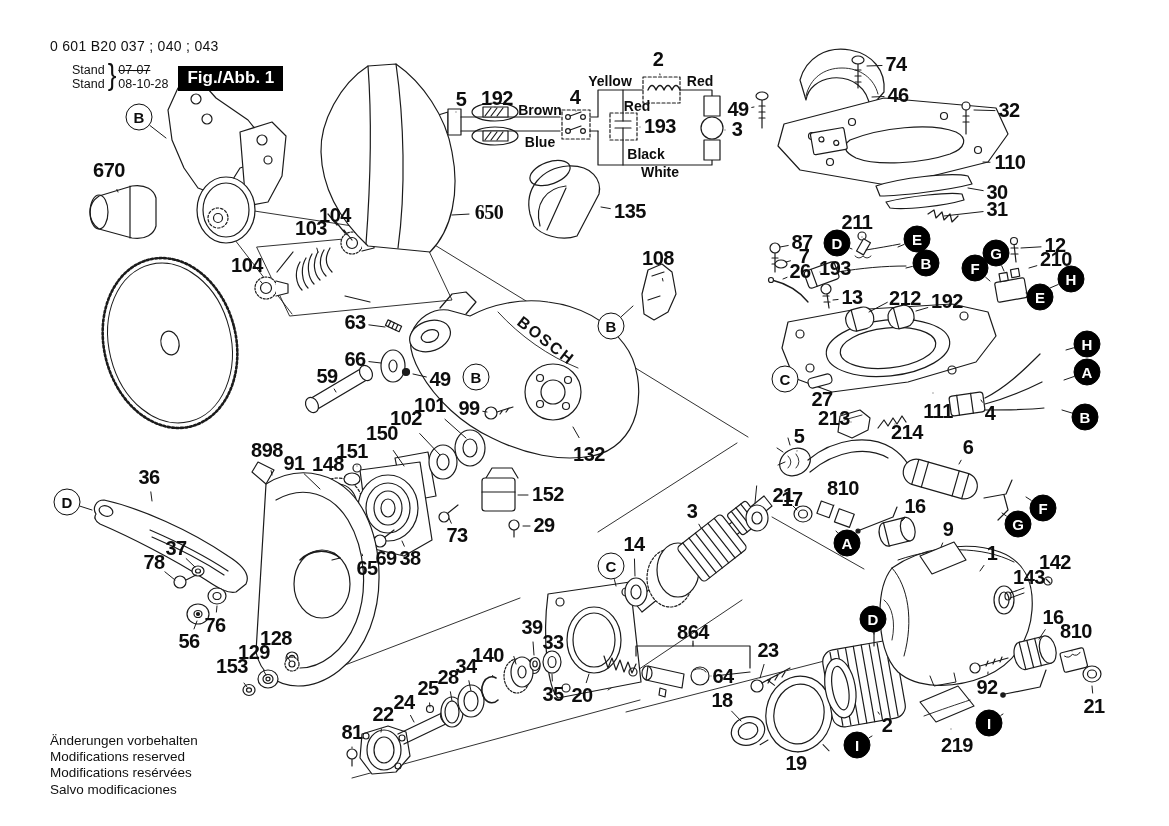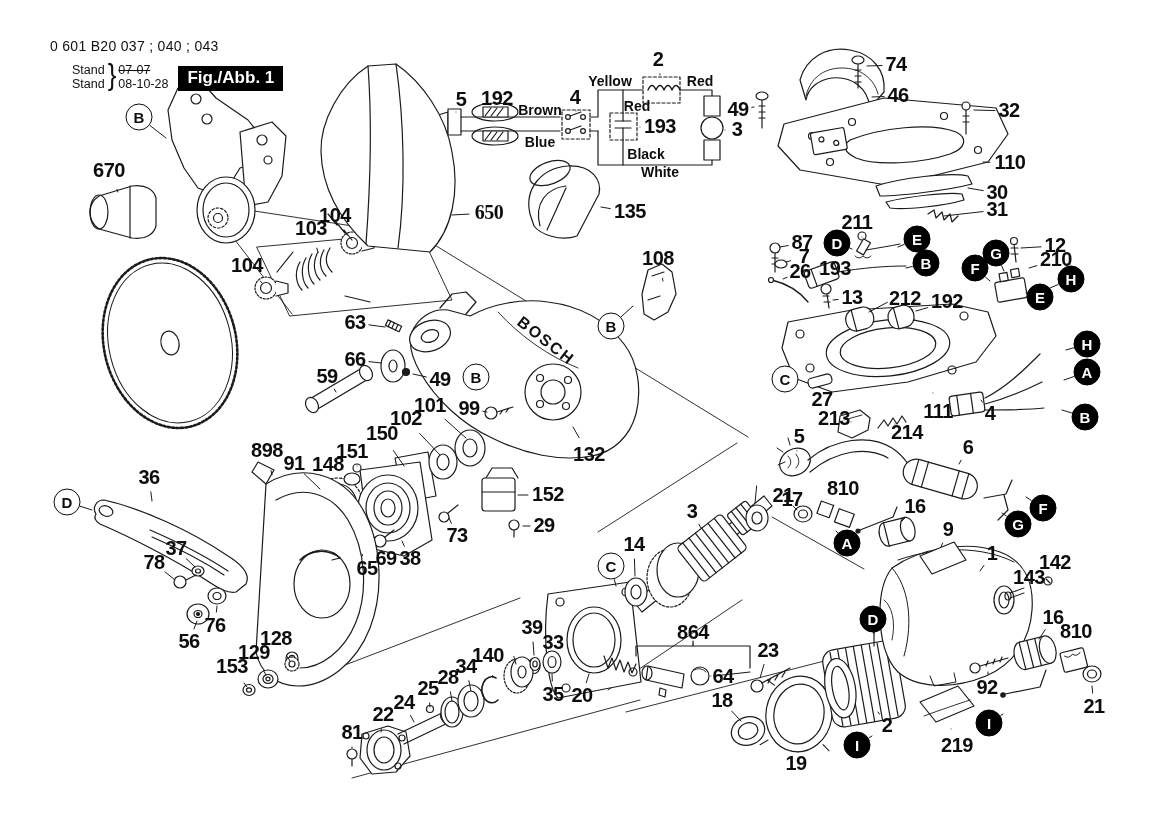--- a/index.html
+++ b/index.html
@@ -633,20 +633,26 @@
       </div>
       <div class="brace">}</div>
       <div class="si-values">
         <span class="strike">07-07</span>
         <span>08-10-28</span>
       </div>
       <div id="fig-box">Fig./Abb. 1</div>
     </div>
   </div>
 
+  <div id="footer-notes">
+      <div>Änderungen vorbehalten</div>
+      <div>Modifications reserved</div>
+      <div>Modifications resérvées</div>
+      <div>Salvo modificaciones</div>
+    </div>
   <div id="labels-layer">
       <div class="plabel" style="left: 109px; top: 171px;">670</div>
       <div class="plabel" style="left: 335px; top: 216px;">104</div>
       <div class="plabel" style="left: 311px; top: 229px;">103</div>
       <div class="plabel" style="left: 247px; top: 266px;">104</div>
       <div class="plabel" style="left: 355px; top: 323px;">63</div>
       <div class="plabel" style="left: 355px; top: 360px;">66</div>
       <div class="plabel" style="left: 327px; top: 377px;">59</div>
       <div class="plabel" style="left: 440px; top: 380px;">49</div>
       <div class="plabel" style="left: 469px; top: 409px;">99</div>

